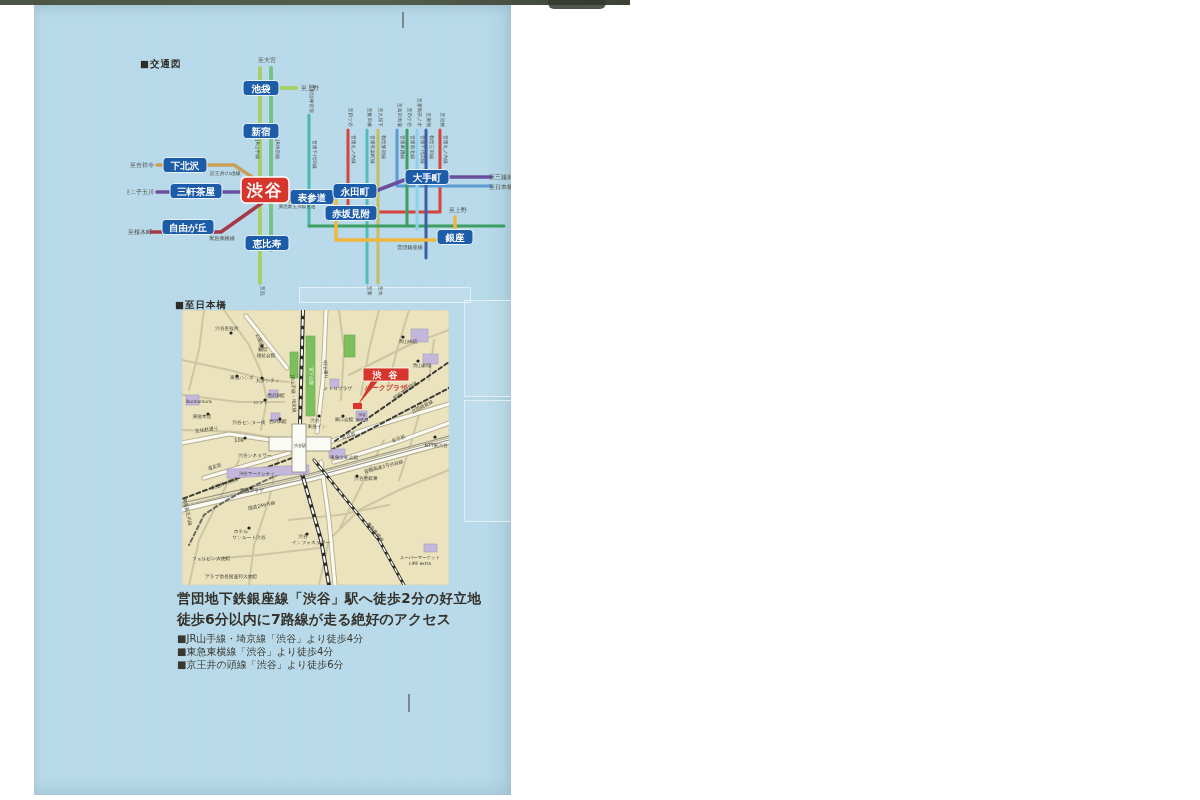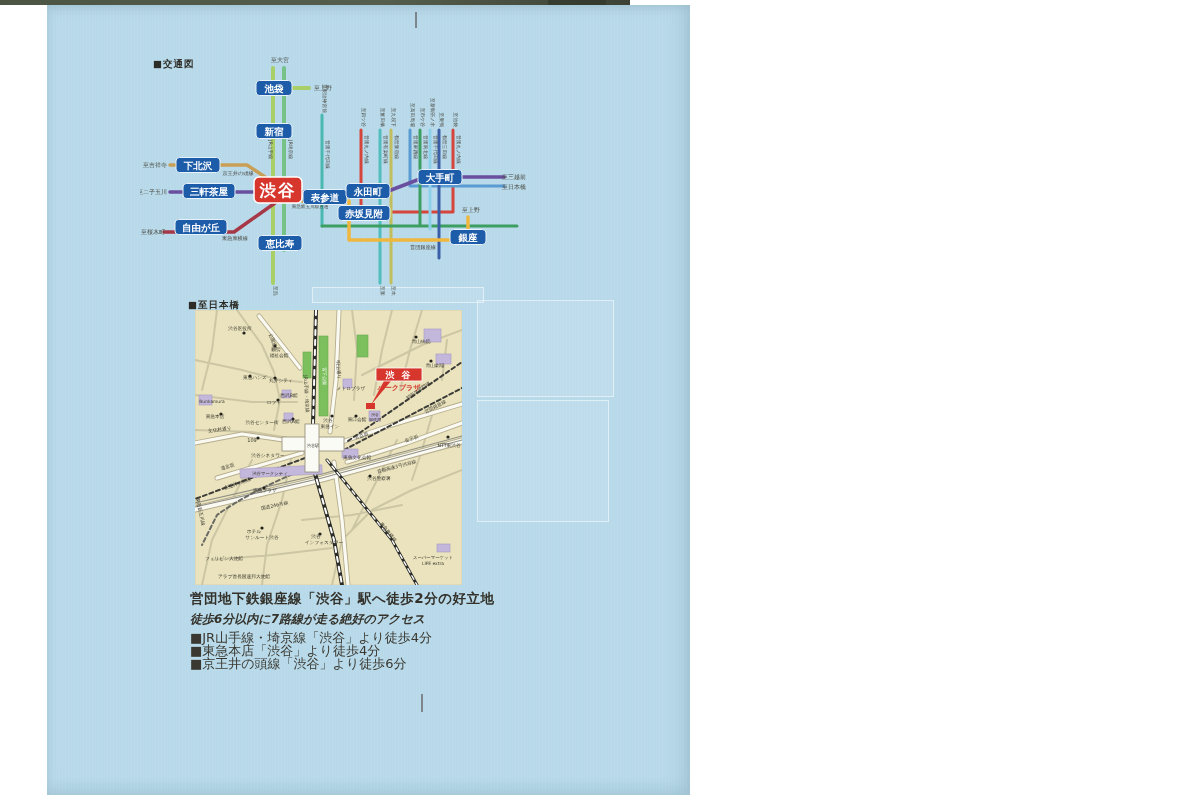--- a/index.html
+++ b/index.html
@@ -1,29 +1,29 @@
 <!DOCTYPE html>
 <html><head>
 <meta charset="utf-8">
 <style>
   html,body{margin:0;padding:0;background:#ffffff;}
   body{font-family:"DejaVu Sans","Liberation Sans",sans-serif;}
   .canvas{position:relative;width:1200px;height:800px;background:#ffffff;overflow:hidden;}
   .abs{position:absolute;}
   .scan-topbar{left:0;top:0;width:630px;height:5px;background:linear-gradient(90deg,#4c5444,#555d4c 60%,#3c4336);}
   .scan-blob{left:548px;top:0;width:58px;height:9px;background:#343a2e;border-radius:0 0 6px 6px;opacity:.85;}
-  .page{left:47px;top:5px;width:643px;height:790px;overflow:hidden;
+  .page{left:34px;top:5px;width:477px;height:790px;overflow:hidden;
         background:repeating-linear-gradient(90deg,rgba(255,255,255,.05) 0 1px,rgba(0,0,0,0) 1px 3px),#b7d9e9;
         box-shadow:inset -10px 0 16px rgba(110,145,165,.18), inset 0 -8px 12px rgba(110,145,165,.12), inset 0 4px 6px rgba(90,110,120,.10);}
   .sec-header{font-size:9.5px;font-weight:bold;color:#2e2c26;letter-spacing:1px;}
   svg{position:absolute;display:block;}
   .access{left:143px;top:585px;width:330px;color:#34322b;}
   .access-headline{font-size:13.5px;font-weight:bold;letter-spacing:.5px;color:#33312a;}
-  .access-sub{font-size:12px;font-weight:bold;margin-top:3px;color:#34322b;font-style:italic;}
-  .access-item{font-size:13px;line-height:13.2px;color:#3a3830;}
+  .access-sub{font-size:14px;font-weight:bold;margin-top:3px;color:#34322b;}
+  .access-item{font-size:10px;line-height:13.2px;color:#3a3830;}
   .access-list{margin-top:3px;}
   .ghost{border:1px solid rgba(235,245,250,.75);background:rgba(255,255,255,.10);}
   .tick{background:#7d868c;}
 </style>
 </head>
 <body>
 
 <div class="canvas">
   <div class="abs scan-topbar"></div>
   <div class="abs scan-blob"></div>
@@ -310,19 +310,19 @@
           <text x="421" y="565" font-size="4.4" fill="#3b392f" text-anchor="middle">LIFE extra</text>
           <text x="301" y="447" font-size="4.2" fill="#3b392f" text-anchor="middle">渋谷駅</text>
         </g>
     </svg>
 
     <div class="abs access">
       <div class="access-headline">営団地下鉄銀座線「渋谷」駅へ徒歩2分の好立地</div>
       <div class="access-sub">徒歩6分以内に7路線が走る絶好のアクセス</div>
       <div class="access-list">
         <div class="access-item">■JR山手線・埼京線「渋谷」より徒歩4分</div>
-        <div class="access-item">■東急本店「渋谷」より徒歩4分</div>
+        <div class="access-item">■東急東横線「渋谷」より徒歩4分</div>
         <div class="access-item">■京王井の頭線「渋谷」より徒歩6分</div>
       </div>
     </div>
 
   </div>
 </div>
 
 </body></html>

